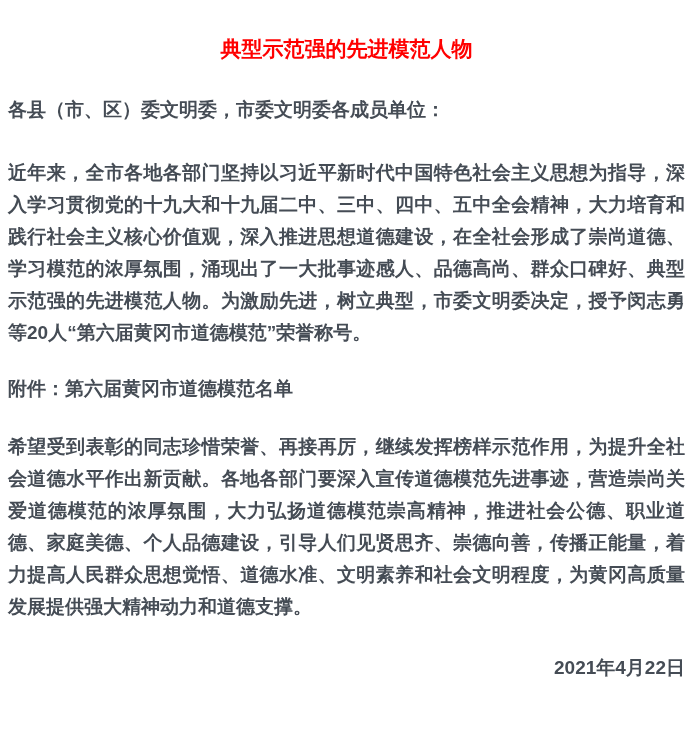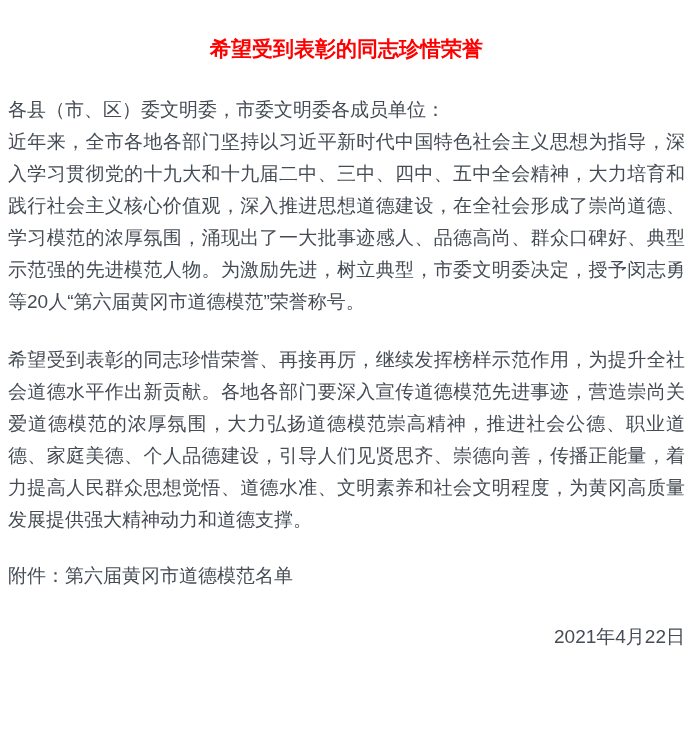--- a/index.html
+++ b/index.html
@@ -25,58 +25,58 @@
     text-align: center;
     margin: 0 0 29px 0;
   }
   .doc-title .title-line {
     display: block;
   }
   .body-text {
     color: #454c55;
     font-size: 19px;
     line-height: 32px;
-    font-weight: 400;
+    font-weight: 700;
   }
   .salutation {
     margin: 0;
     text-align: left;
   }
   .para {
     margin: 0;
     text-align: justify;
   }
-  .para-1 { }
+  .para-1 { margin-top: 31px; }
   .para-2 { margin-top: 26px; }
   .attachment {
     margin: 24px 0 0 0;
     text-align: left;
   }
   .sign-block {
     margin-top: 29px;
     text-align: right;
   }
   .sign-line {
     display: block;
   }
 </style>
 </head>
 <body>
 
 <div class="page">
 
   <h1 class="doc-title">
-    <span class="title-line">希望受到表彰的同志珍惜荣誉</span>
+    <span class="title-line">典型示范强的先进模范人物</span>
   </h1>
 
   <p class="body-text salutation">各县（市、区）委文明委，市委文明委各成员单位：</p>
 
   <p class="body-text para para-1">近年来，全市各地各部门坚持以习近平新时代中国特色社会主义思想为指导，深入学习贯彻党的十九大和十九届二中、三中、四中、五中全会精神，大力培育和践行社会主义核心价值观，深入推进思想道德建设，在全社会形成了崇尚道德、学习模范的浓厚氛围，涌现出了一大批事迹感人、品德高尚、群众口碑好、典型示范强的先进模范人物。为激励先进，树立典型，市委文明委决定，授予闵志勇等20人“第六届黄冈市道德模范”荣誉称号。</p>
 
+  <p class="body-text attachment">附件：第六届黄冈市道德模范名单</p>
+
   <p class="body-text para para-2">希望受到表彰的同志珍惜荣誉、再接再厉，继续发挥榜样示范作用，为提升全社会道德水平作出新贡献。各地各部门要深入宣传道德模范先进事迹，营造崇尚关爱道德模范的浓厚氛围，大力弘扬道德模范崇高精神，推进社会公德、职业道德、家庭美德、个人品德建设，引导人们见贤思齐、崇德向善，传播正能量，着力提高人民群众思想觉悟、道德水准、文明素养和社会文明程度，为黄冈高质量发展提供强大精神动力和道德支撑。</p>
-
-  <p class="body-text attachment">附件：第六届黄冈市道德模范名单</p>
 
   <div class="body-text sign-block">
     <span class="sign-line">2021年4月22日</span>
   </div>
 
 </div>
 
 </body></html>

